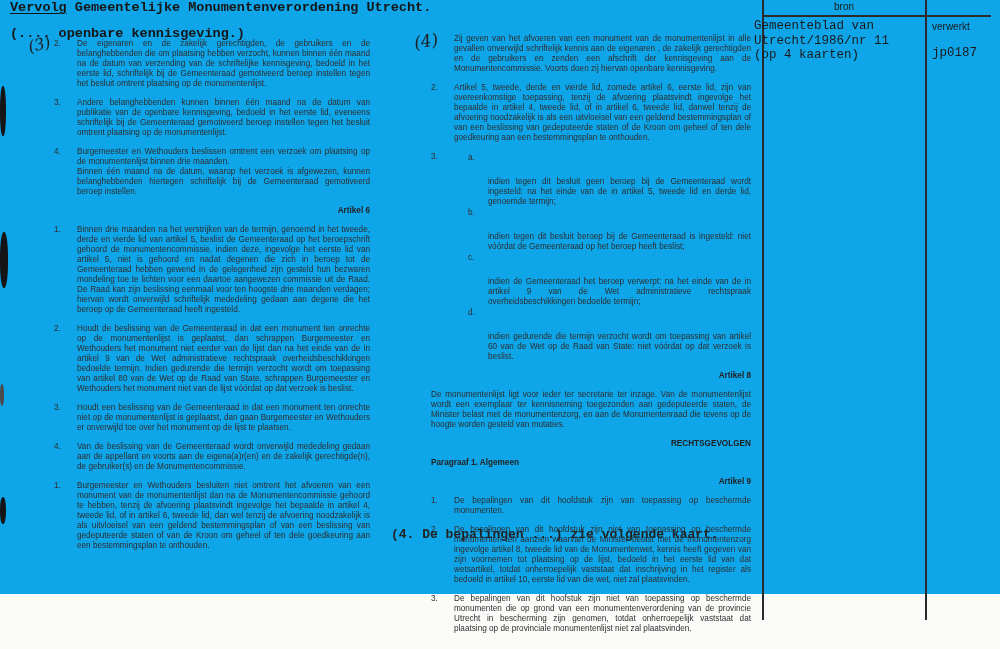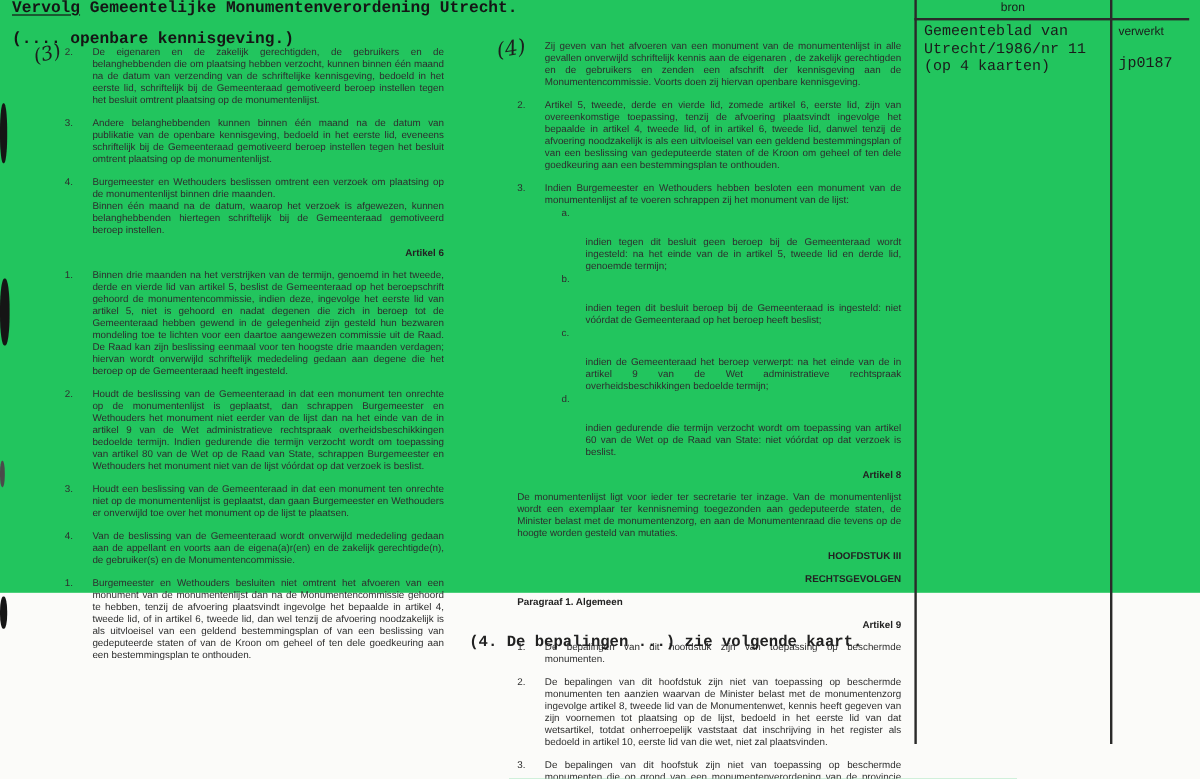--- a/index.html
+++ b/index.html
@@ -2,21 +2,21 @@
 <html><head>
 <meta charset="utf-8">
 <style>
   html,body{margin:0;padding:0;}
   body{
     width:1000px;height:649px;
     background:#fbfbf9;
     font-family:"Liberation Sans", sans-serif;
     overflow:hidden;
   }
-  .page{position:relative;width:1000px;height:494px;background:#22c55e;}
+  .page{position:relative;width:1000px;height:594px;background:#0ea5e9;}
 
   
   .doc-title{
     position:absolute;left:10px;top:1px;
     font-family:"Liberation Mono", monospace;
     font-weight:bold;font-size:13.5px;line-height:14.5px;color:#151515;
     white-space:nowrap;letter-spacing:0;
   }
   .doc-title .uline{text-decoration:underline;text-underline-offset:2px;}
   .doc-subtitle{
@@ -69,21 +69,21 @@
   .tbl-header{
     position:absolute;top:1px;font-size:10px;color:#1a1a1a;
   }
   #bron-header{left:763px;width:162px;text-align:center;}
   #verwerkt-header{left:932px;margin-top:20px;}
   .tbl-mono{
     position:absolute;
     font-family:"Liberation Mono", monospace;
     font-size:12.5px;line-height:14.5px;color:#1a1a1a;white-space:pre-line;
   }
-  #bron-value{left:770px;top:19px;}
+  #bron-value{left:754px;top:19px;}
   #verwerkt-value{left:932px;top:46px;}
 
   
   .artifact{position:absolute;background:#151515;border-radius:45%;}
   #art1{left:0;top:86px;width:6px;height:50px;}
   #art2{left:0;top:232px;width:8px;height:56px;}
   #art3{left:0;top:384px;width:4px;height:22px;background:#4a4a4a;}
   #art4{left:0;top:497px;width:6px;height:27px;}
 </style>
 </head>
@@ -158,42 +158,40 @@
       </div>
       <div class="blk item">
         <span class="num">2.</span>
         <div class="body">
           <div class="itext">Artikel 5, tweede, derde en vierde lid, zomede artikel 6, eerste lid, zijn van overeenkomstige toepassing, tenzij de afvoering plaatsvindt ingevolge het bepaalde in artikel 4, tweede lid, of in artikel 6, tweede lid, danwel tenzij de afvoering noodzakelijk is als een uitvloeisel van een geldend bestemmingsplan of van een beslissing van gedeputeerde staten of de Kroon om geheel of ten dele goedkeuring aan een bestemmingsplan te onthouden.</div>
         </div>
       </div>
       <div class="blk item">
         <span class="num">3.</span>
         <div class="body">
-          <div class="itext">Indien Burgemeester en Wethouders hebben besloten een monument van de monumentenlijst af te voeren schrappen zij het monument van de lijst:</div>
           <div class="sub">
             <span class="letter">a.</span>
             <div class="stext">indien tegen dit besluit geen beroep bij de Gemeenteraad wordt ingesteld: na het einde van de in artikel 5, tweede lid en derde lid, genoemde termijn;</div>
           </div>
           <div class="sub">
             <span class="letter">b.</span>
             <div class="stext">indien tegen dit besluit beroep bij de Gemeenteraad is ingesteld: niet vóórdat de Gemeenteraad op het beroep heeft beslist;</div>
           </div>
           <div class="sub">
             <span class="letter">c.</span>
             <div class="stext">indien de Gemeenteraad het beroep verwerpt: na het einde van de in artikel 9 van de Wet administratieve rechtspraak overheidsbeschikkingen bedoelde termijn;</div>
           </div>
           <div class="sub">
             <span class="letter">d.</span>
             <div class="stext">indien gedurende die termijn verzocht wordt om toepassing van artikel 60 van de Wet op de Raad van State: niet vóórdat op dat verzoek is beslist.</div>
           </div>
         </div>
       </div>
       <div class="blk heading">Artikel 8</div>
       <div class="blk para">De monumentenlijst ligt voor ieder ter secretarie ter inzage. Van de monumentenlijst wordt een exemplaar ter kennisneming toegezonden aan gedeputeerde staten, de Minister belast met de monumentenzorg, en aan de Monumentenraad die tevens op de hoogte worden gesteld van mutaties.</div>
-      <div class="blk heading">HOOFDSTUK III</div>
       <div class="blk heading">RECHTSGEVOLGEN</div>
       <div class="blk subheading">Paragraaf 1. Algemeen</div>
       <div class="blk heading">Artikel 9</div>
       <div class="blk item">
         <span class="num">1.</span>
         <div class="body">
           <div class="itext">De bepalingen van dit hoofdstuk zijn van toepassing op beschermde monumenten.</div>
         </div>
       </div>
       <div class="blk item">

